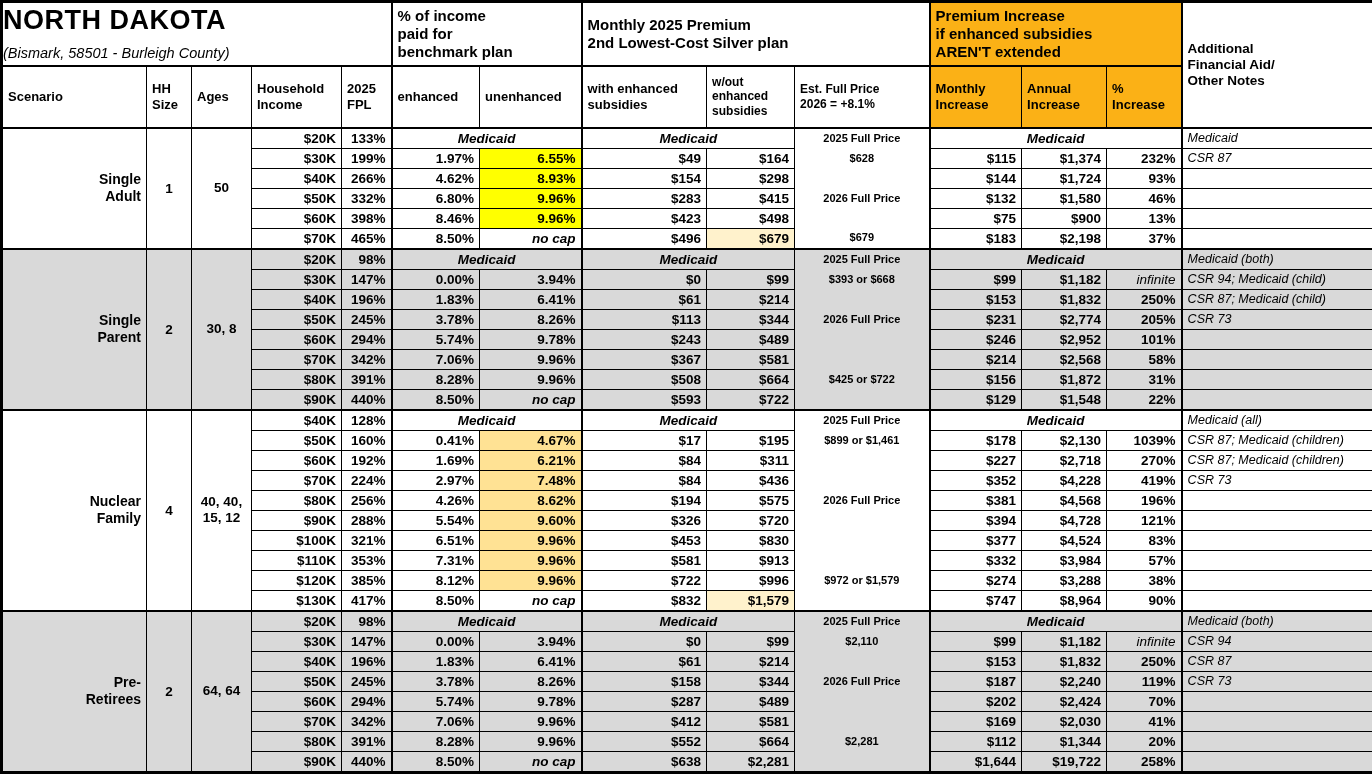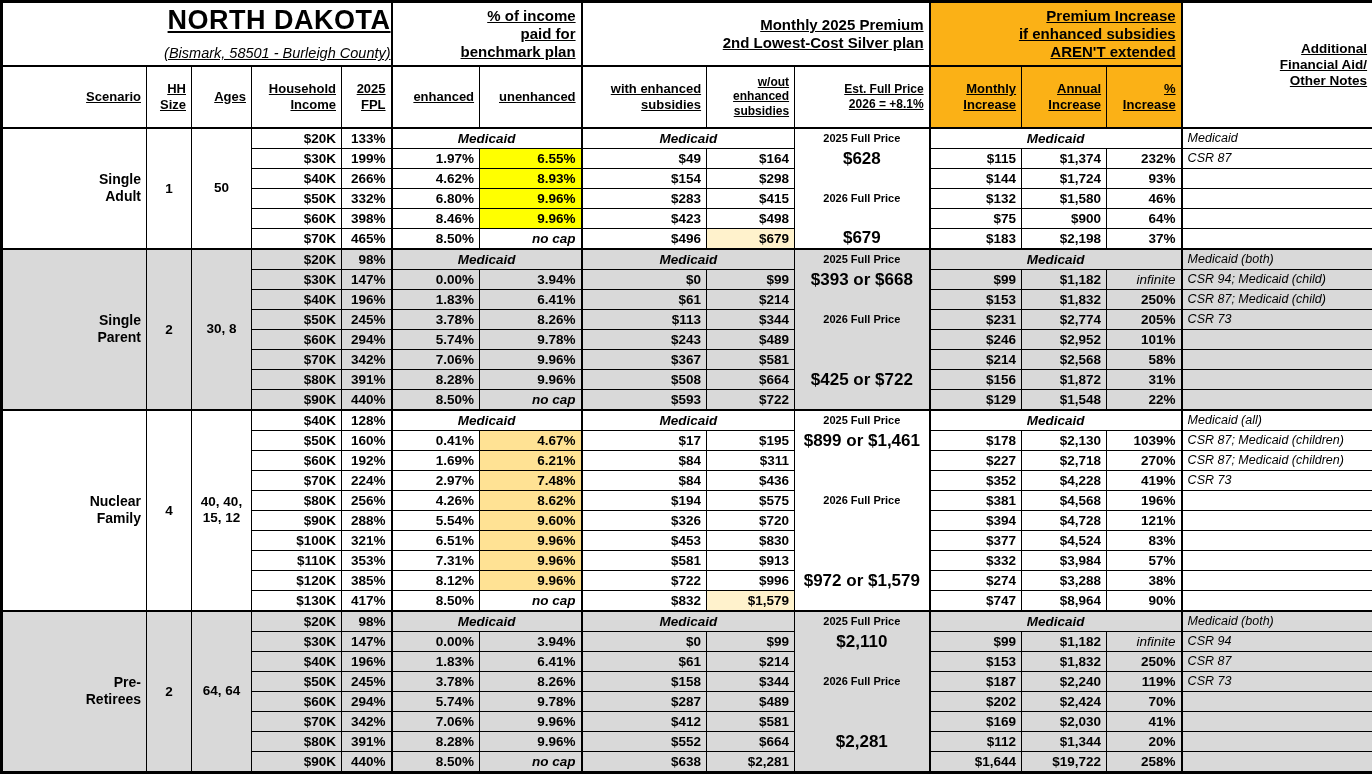--- a/index.html
+++ b/index.html
@@ -4,39 +4,39 @@
 <style>
   :root{
     --gold:#FBB116; --yellow:#FFFF00; --orange:#FFC000; --peach:#FFE294;
     --dgray:#A6A6A6; --band:#D9D9D9; --cream:#FFF2CC; --line:#000;
   }
   *{box-sizing:border-box;}
   html,body{margin:0;padding:0;width:1372px;height:779px;overflow:hidden;background:#fff;}
   body{font-family:"Liberation Sans",sans-serif;}
   table{border-collapse:collapse;table-layout:fixed;width:1372px;border:3px solid var(--line);}
   th,td{border:1px solid var(--line);padding:0 5px;overflow:hidden;vertical-align:middle;}
-  thead th{background:#fff;text-align:right;font-weight:bold;border-bottom:2px solid var(--line);text-decoration:underline;}
+  thead th{background:#fff;text-align:left;font-weight:bold;border-bottom:2px solid var(--line);}
   .pre{white-space:pre-line;line-height:1.18;}
   .title-block{height:64px;padding:2px 0;}
   .ttl{font-size:27px;font-weight:bold;letter-spacing:.5px;line-height:1.1;}
   .sub{font-size:14.5px;font-style:italic;font-weight:normal;margin-top:9px;}
   .group{font-size:15px;height:64px;}
   .colhead{font-size:13px;height:62px;}
   .colhead-sm{font-size:12px;margin-top:32px;}
   tbody td{height:20px;line-height:19px;font-size:13.5px;background:#fff;}
   .num{text-align:right;font-weight:bold;}
   .ctr{text-align:center;font-weight:bold;}
   .scenario{text-align:right;font-weight:bold;font-size:14px;line-height:1.25;}
   .medicaid{text-align:center;font-weight:bold;font-style:italic;}
   .nocap{text-align:right;font-weight:bold;font-style:italic;}
   .inf{text-align:right;font-style:italic;font-weight:normal;}
   .notes{font-style:italic;font-size:12.5px;text-align:left;font-weight:normal;}
   .est{text-align:center;font-weight:bold;border-top:none;border-bottom:none;}
   .est-label{font-size:11px;}
-  .est-money{font-size:17px;}
+  .est-money{font-size:11px;}
   tr.gray > td{background:var(--band);}
   td.hl-yellow{background:var(--yellow);}
   td.hl-orange{background:var(--orange);}
   td.hl-peach{background:var(--peach);}
   td.hl-darkgray{background:var(--dgray);}
   td.hl-cream{background:var(--cream);}
   .gold{background:var(--gold) !important;}
   .bl2{border-left:2px solid var(--line);}
   tr.sec-start > td{border-top:2px solid var(--line);margin-top:8px;}
 </style>
@@ -161,21 +161,21 @@
         <tr>
           <td class="num">$60K</td>
           <td class="num">398%</td>
           <td class="num bl2">8.46%</td>
           <td class="num hl-yellow">9.96%</td>
           <td class="num bl2">$423</td>
           <td class="num">$498</td>
           <td class="est est-money"></td>
           <td class="num bl2">$75</td>
           <td class="num">$900</td>
-          <td class="num">64%</td>
+          <td class="num">13%</td>
           <td class="notes bl2"></td>
         </tr>
         <tr>
           <td class="num">$70K</td>
           <td class="num">465%</td>
           <td class="num bl2">8.50%</td>
           <td class="nocap">no cap</td>
           <td class="num bl2">$496</td>
           <td class="num hl-cream">$679</td>
           <td class="est est-money">$679</td>

